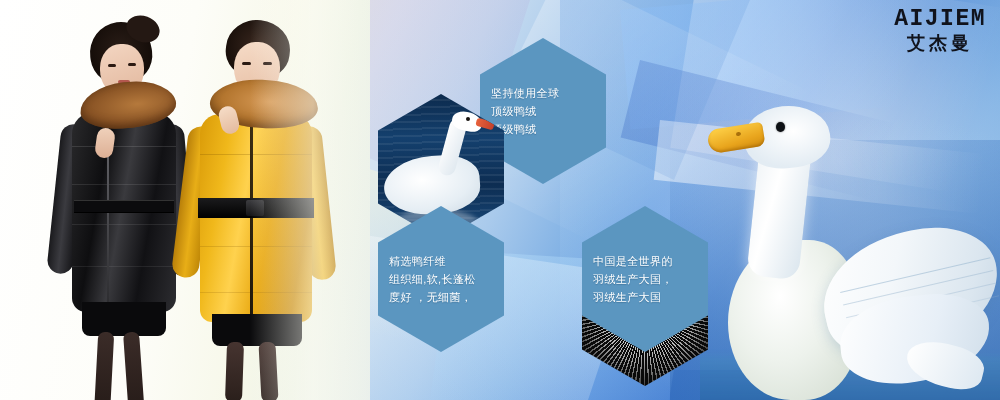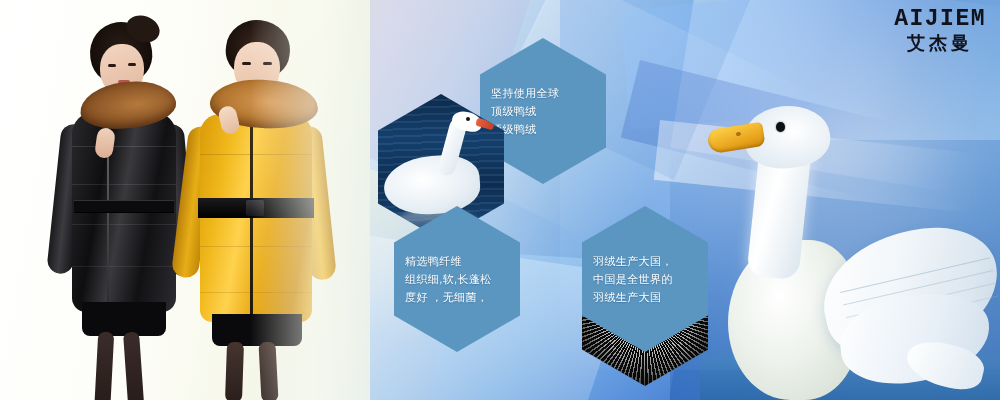--- a/index.html
+++ b/index.html
@@ -247,21 +247,21 @@
     color:#ffffff; font-size:11px; line-height:18px;
     letter-spacing:.4px; text-align:left; width:104px;
     text-shadow:0 1px 1px rgba(20,60,95,.35);
   }
   .hex-txt .lines div{ white-space:nowrap; }
 
   
   .h-top   { left:102px; top:0px;   }
   .h-left  { left:0px;   top:56px;  }
   .h-right { left:204px; top:56px;  }
-  .h-bl    { left:16px;   top:168px; }
+  .h-bl    { left:0px;   top:168px; }
   .h-br    { left:204px; top:168px; }
 
   
   .img-swan{ background:linear-gradient(180deg,#0c2a4d 0%,#14406e 30%,#0d2d52 62%,#1a4d80 100%); position:relative; }
   .img-swan .ripple{ position:absolute; left:0; right:0; top:0; height:100%;
     background:repeating-linear-gradient(178deg, rgba(255,255,255,.07) 0 2px, rgba(0,0,0,0) 2px 7px); }
   .img-swan .s-body{ position:absolute; left:6px; top:62px; width:96px; height:58px;
     background:radial-gradient(ellipse at 40% 40%,#ffffff,#e6eef4 60%,#ccd9e4);
     border-radius:60% 46% 50% 56%; transform:rotate(-4deg); }
   .img-swan .s-neck{ position:absolute; left:66px; top:24px; width:17px; height:58px;
@@ -412,22 +412,22 @@
     <div class="hex hex-txt h-bl">
       <div class="lines">
         <div>精选鸭纤维</div>
         <div>组织细,软,长蓬松</div>
         <div>度好 ，无细菌，</div>
       </div>
     </div>
 
     <div class="hex hex-txt h-br">
       <div class="lines">
+        <div>中国是全世界的</div>
         <div>羽绒生产大国，</div>
-        <div>中国是全世界的</div>
         <div>羽绒生产大国</div>
       </div>
     </div>
 
   </div>
 
   <div class="logo">
     <div class="latin">AIJIEM</div>
     <div class="cjk">艾杰曼</div>
   </div>

